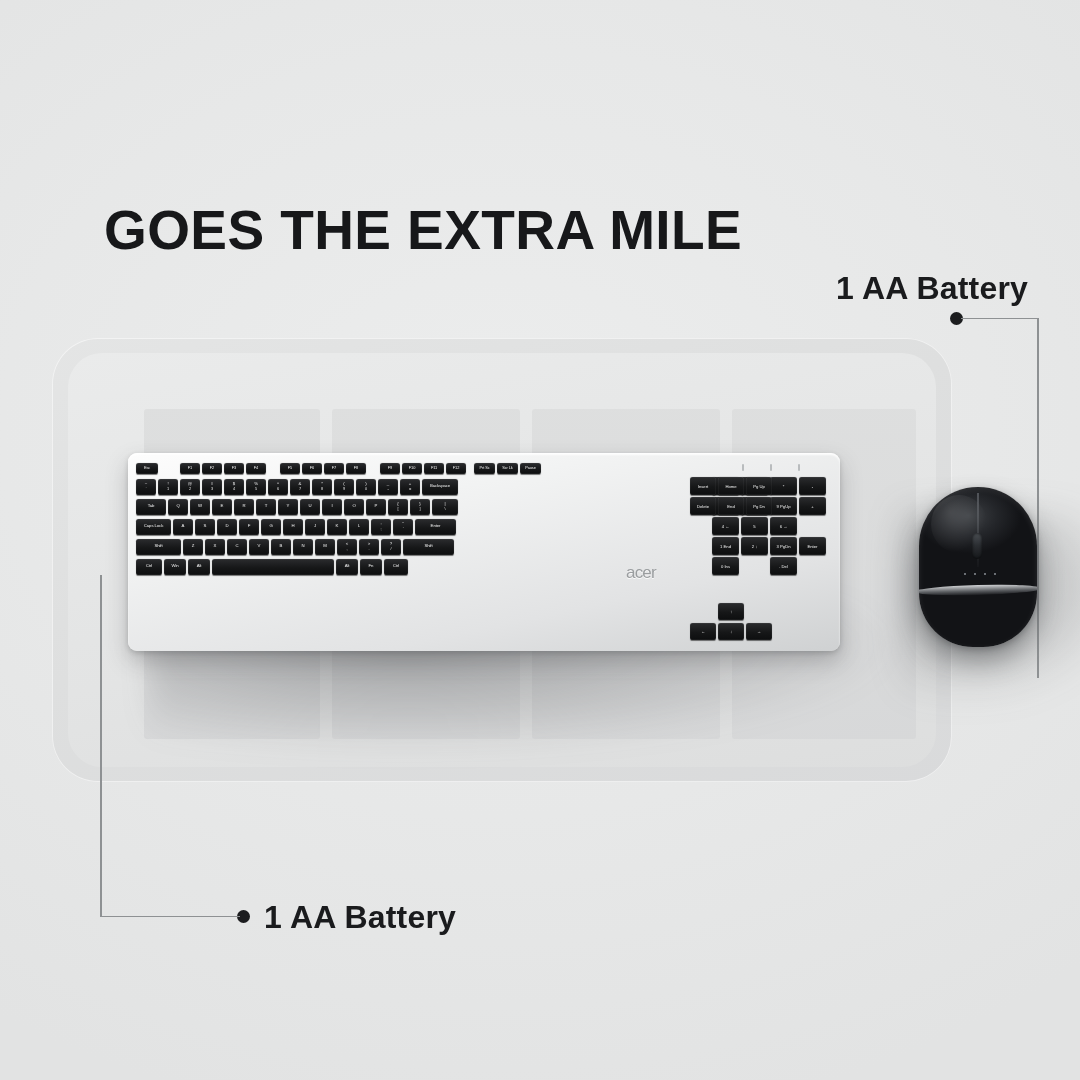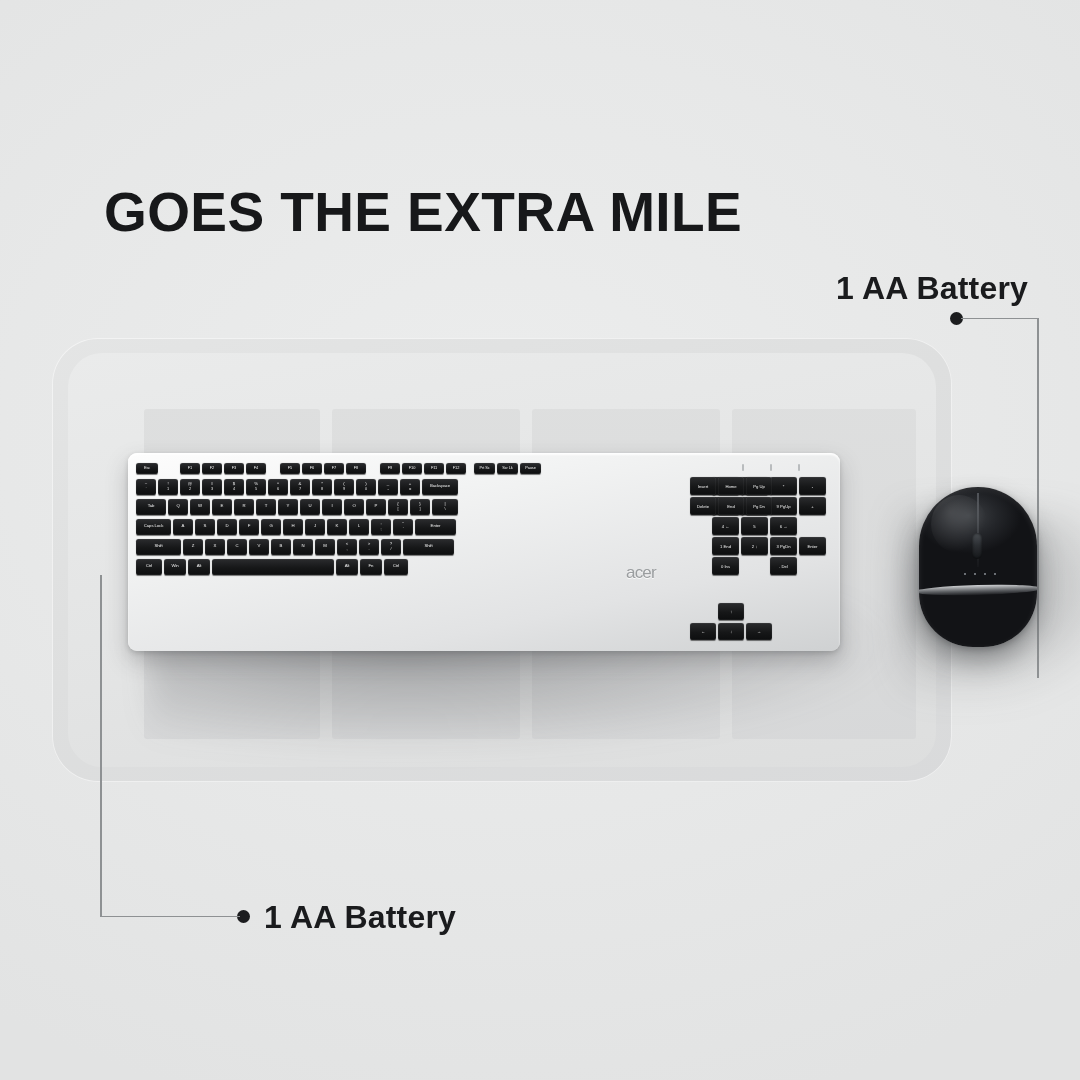--- a/index.html
+++ b/index.html
@@ -25,21 +25,21 @@
     color: #5e6163;
     line-height: 1.08;
     white-space: nowrap;
   }
   .headline .line2 {
     font-size: 55px;
     font-weight: 700;
     letter-spacing: 0.4px;
     color: #17181a;
     line-height: 1.12;
-    margin-top: 4px;
+    margin-top: 22px;
     white-space: nowrap;
   }
 
   
   .callout-label {
     position: absolute;
     font-size: 32px;
     font-weight: 700;
     color: #1a1b1d;
     white-space: nowrap;

